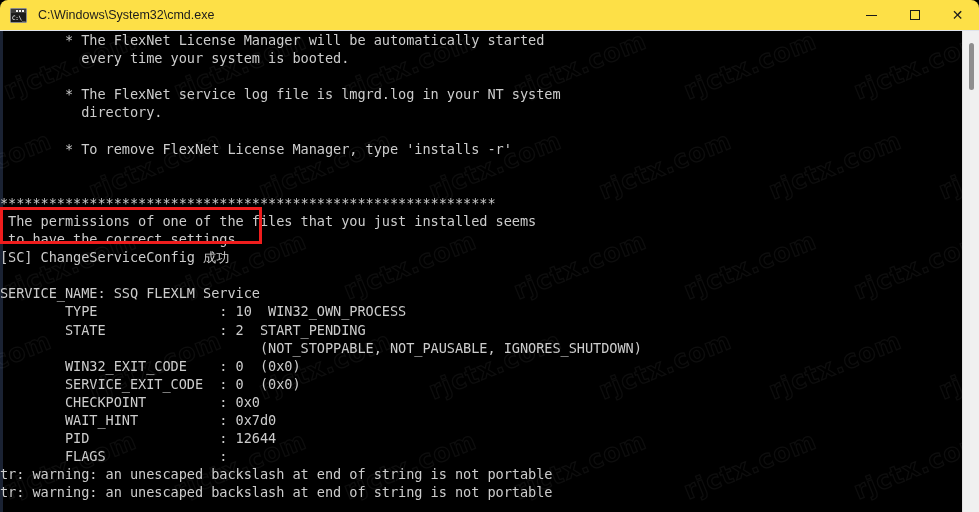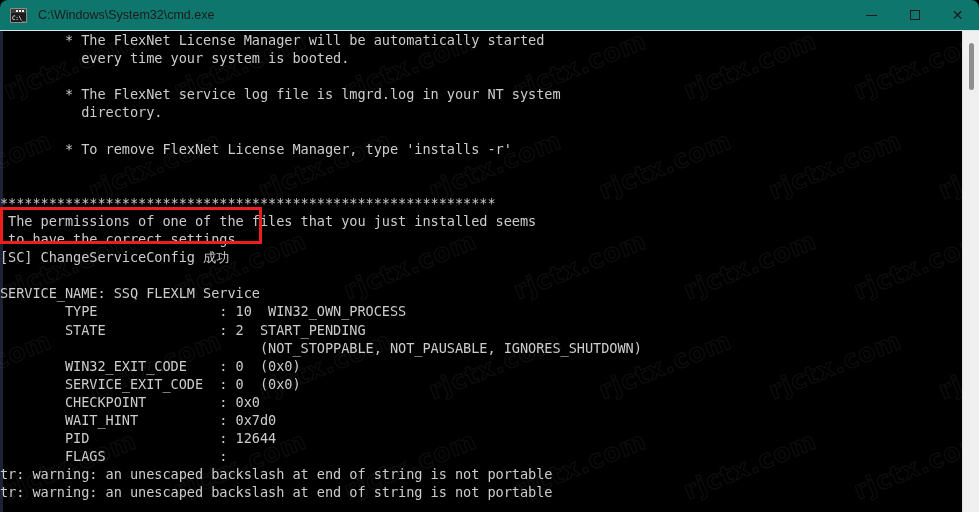--- a/index.html
+++ b/index.html
@@ -22,21 +22,21 @@
     overflow: hidden;
     box-sizing: border-box;
   }
 
   
   .titlebar {
     position: absolute;
     top: 0; left: 0;
     width: 979px;
     height: 31px;
-    background: #0f766e;
+    background: #fde047;
     border-top-left-radius: 8px;
     border-top-right-radius: 8px;
     display: flex;
     align-items: center;
     box-sizing: border-box;
     border-bottom: 1px solid #dfe3ec;
   }
   .tb-left {
     display: flex;
     align-items: center;

